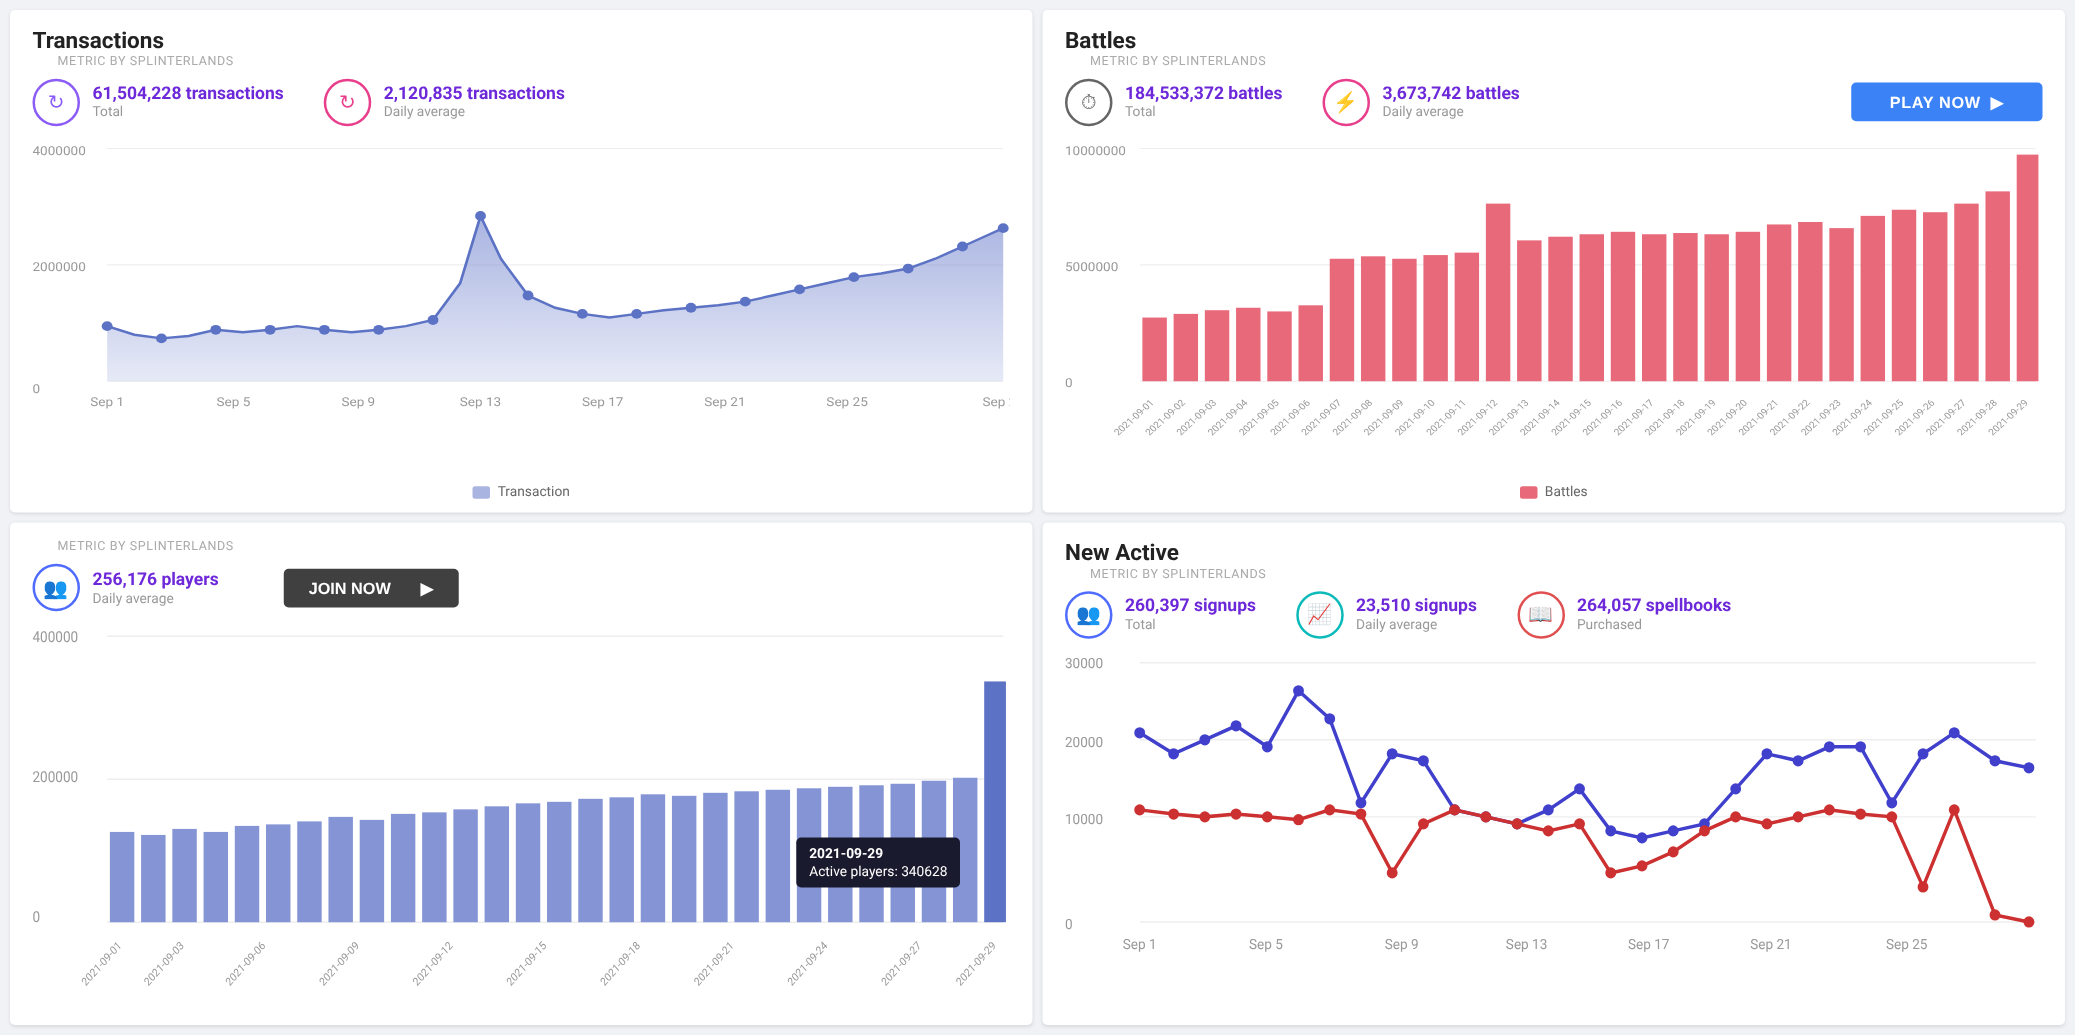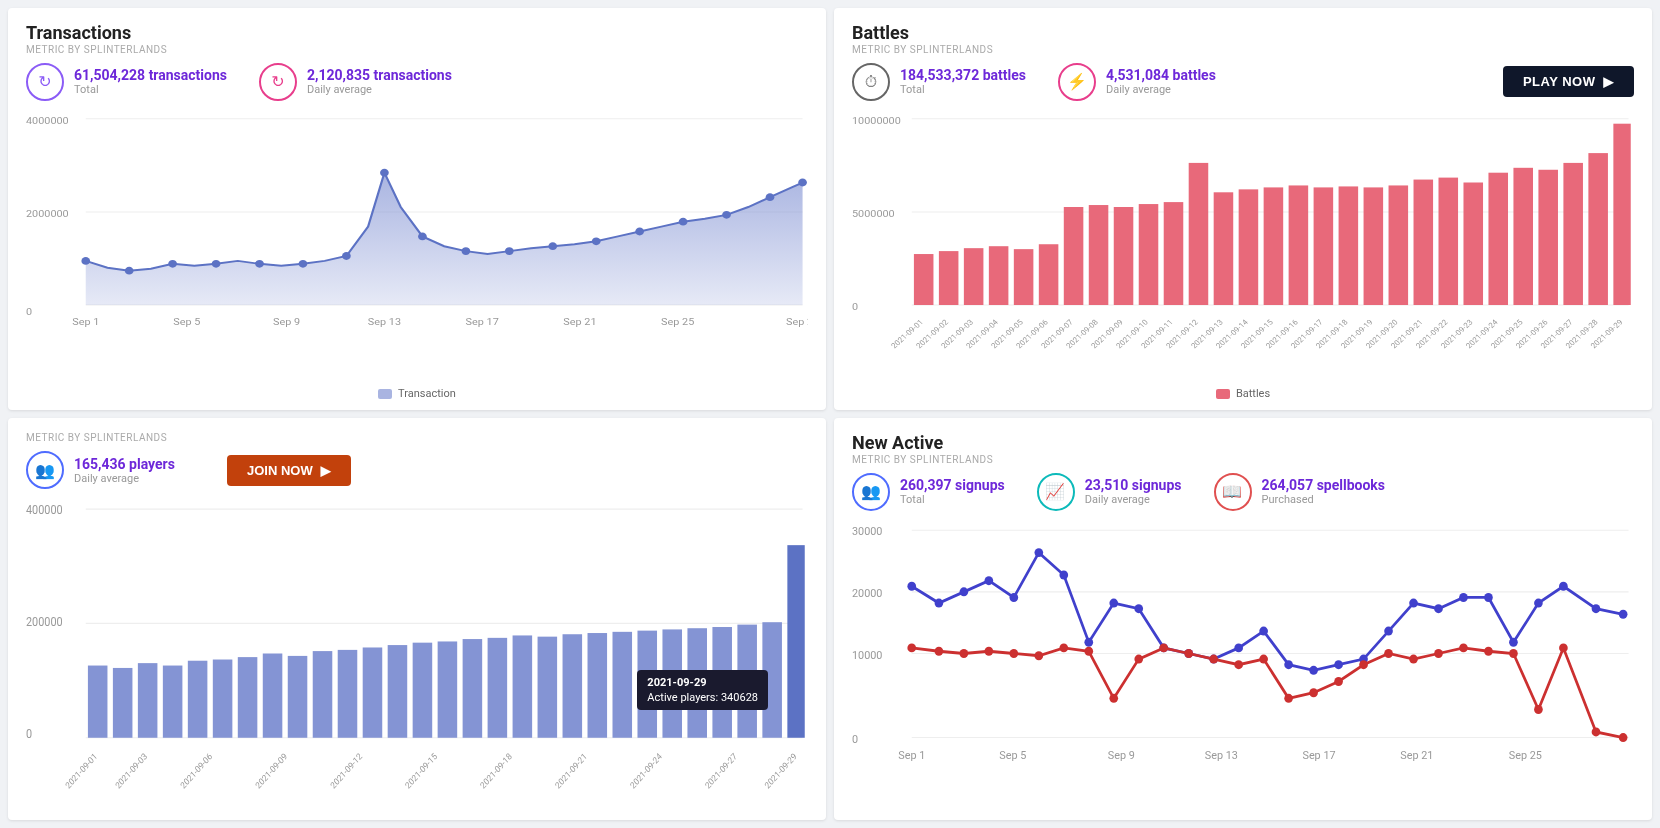--- a/index.html
+++ b/index.html
@@ -34,20 +34,21 @@
       font-weight: 700;
       color: #222;
       line-height: 1.2;
     }
     .card-subtitle {
       font-size: 10px;
       color: #aaa;
       letter-spacing: 0.5px;
       margin-bottom: 8px;
       text-transform: uppercase;
+      margin-left: 20px;
     }
     .metrics-row {
       display: flex;
       align-items: center;
       gap: 32px;
       margin-bottom: 8px;
     }
     .metric-item {
       display: flex;
       align-items: center;
@@ -75,46 +76,46 @@
       font-size: 14px;
       font-weight: 700;
       color: #6d28d9;
     }
     .metric-text-label {
       font-size: 11px;
       color: #999;
     }
     .btn-play {
       margin-left: auto;
-      background: #0f172a;
+      background: #3b82f6;
+      color: #fff;
+      border: none;
+      border-radius: 4px;
+      padding: 8px 31px;
+      font-size: 13px;
+      font-weight: 700;
+      cursor: pointer;
+      display: flex;
+      align-items: center;
+      gap: 8px;
+      letter-spacing: 0.5px;
+    }
+    .btn-join {
+      margin-left: 20px;
+      background: #404040;
       color: #fff;
       border: none;
       border-radius: 4px;
       padding: 8px 20px;
       font-size: 13px;
       font-weight: 700;
       cursor: pointer;
       display: flex;
       align-items: center;
-      gap: 8px;
-      letter-spacing: 0.5px;
-    }
-    .btn-join {
-      margin-left: 20px;
-      background: #c2410c;
-      color: #fff;
-      border: none;
-      border-radius: 4px;
-      padding: 8px 20px;
-      font-size: 13px;
-      font-weight: 700;
-      cursor: pointer;
-      display: flex;
-      align-items: center;
-      gap: 8px;
+      gap: 24px;
     }
     .chart-area {
       flex: 1;
       position: relative;
       overflow: hidden;
     }
     svg { width: 100%; height: 100%; }
     .legend {
       display: flex;
       align-items: center;
@@ -229,21 +230,21 @@
       <div class="metric-item">
         <div class="metric-icon gray">⏱</div>
         <div>
           <div class="metric-text-val">184,533,372 battles</div>
           <div class="metric-text-label">Total</div>
         </div>
       </div>
       <div class="metric-item">
         <div class="metric-icon red-bright">⚡</div>
         <div>
-          <div class="metric-text-val">4,531,084 battles</div>
+          <div class="metric-text-val">3,673,742 battles</div>
           <div class="metric-text-label">Daily average</div>
         </div>
       </div>
       <button class="btn-play">
         <span>PLAY NOW</span>
         <span>▶</span>
       </button>
     </div>
     <div class="chart-area">
       <svg viewBox="0 0 720 280" preserveAspectRatio="none">
@@ -320,21 +321,21 @@
       <span>Battles</span>
     </div>
   </div>
 
   <div class="card">
     <div class="card-subtitle">METRIC BY SPLINTERLANDS</div>
     <div class="metrics-row">
       <div class="metric-item">
         <div class="metric-icon blue">👥</div>
         <div>
-          <div class="metric-text-val">165,436 players</div>
+          <div class="metric-text-val">256,176 players</div>
           <div class="metric-text-label">Daily average</div>
         </div>
       </div>
       <button class="btn-join">
         <span>JOIN NOW</span>
         <span>▶</span>
       </button>
     </div>
     <div class="chart-area" style="position:relative;">
       <svg viewBox="0 0 720 260" preserveAspectRatio="none">

